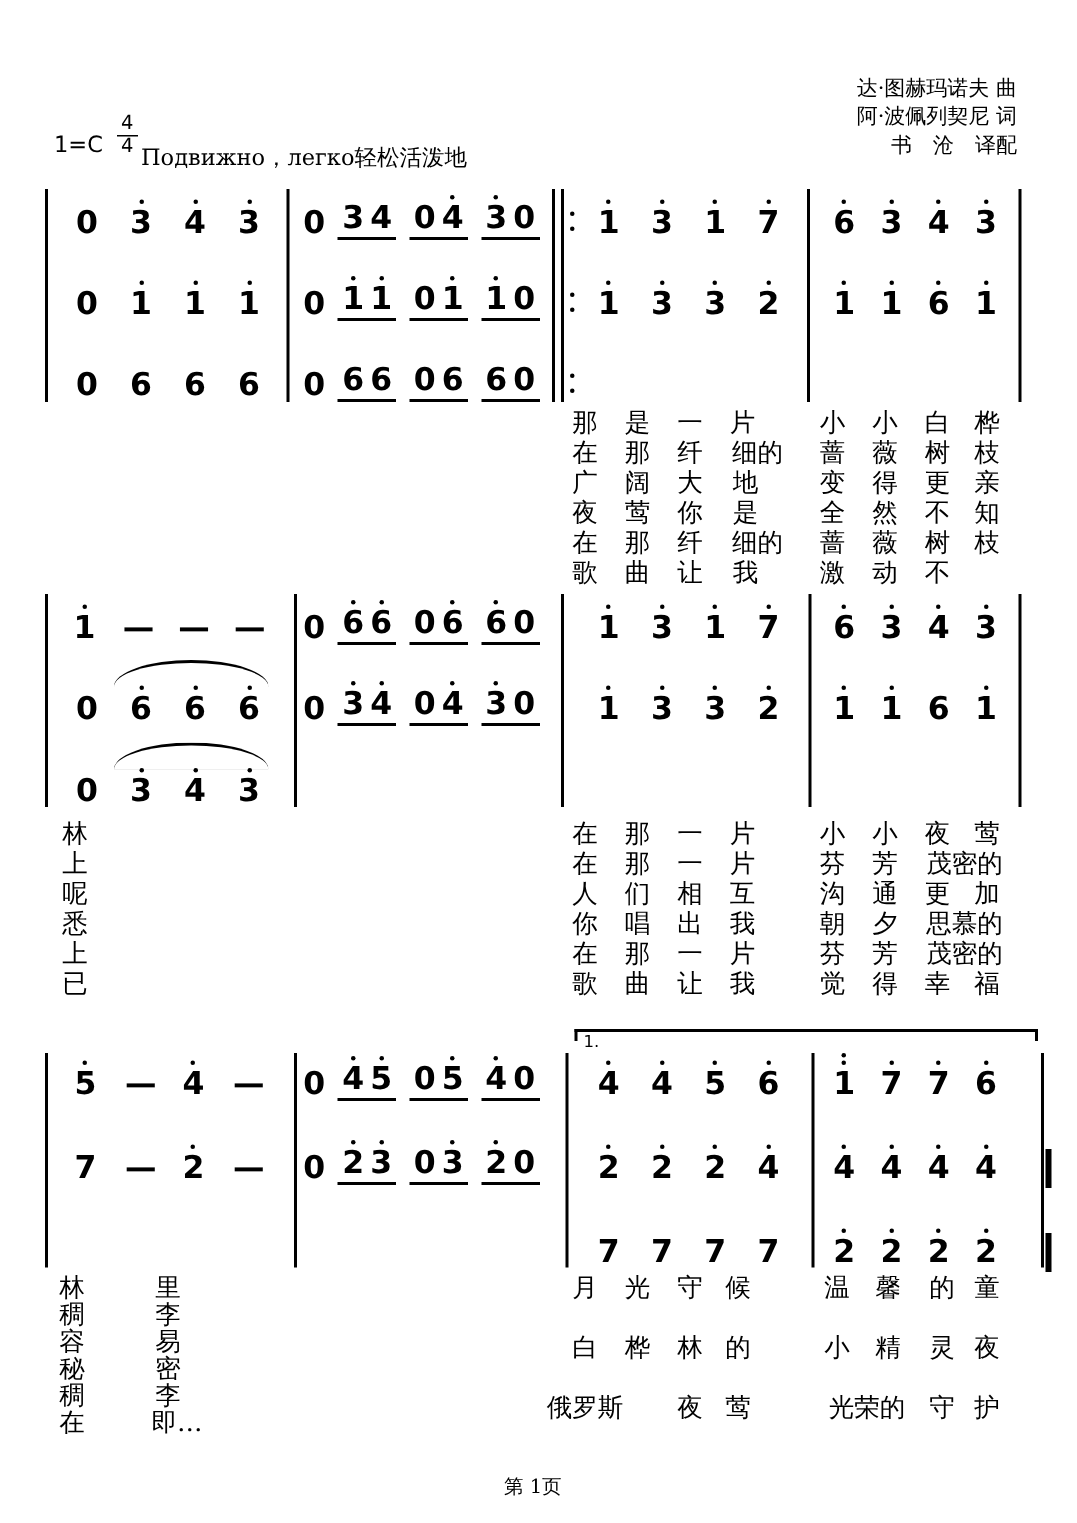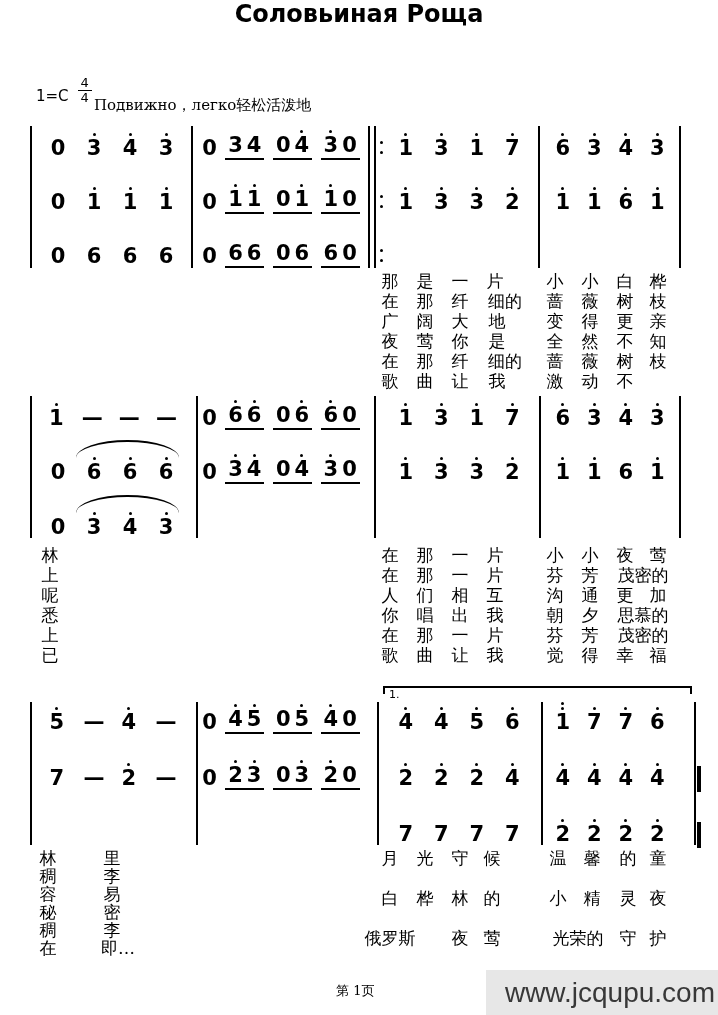--- a/index.html
+++ b/index.html
@@ -43,22 +43,26 @@
   
   .footer-page{position:absolute;left:336px;top:982px;font-size:13px;font-family:"DejaVu Serif",serif;}
   .watermark{position:absolute;right:0;bottom:0;width:232px;height:45px;background:#e7e7e7;
              display:flex;align-items:center;justify-content:flex-end;padding-right:3px;box-sizing:border-box;}
   .watermark span{color:#383838;font-size:28px;font-family:"Liberation Sans",sans-serif;}
 </style>
 </head>
 <body>
 
 <div class="page">
-  <h2 class="title-ru">Соловьиная Роща</h2>
 
+  <div class="credits">
+    <div>达·图赫玛诺夫 曲</div>
+    <div>阿·波佩列契尼 词</div>
+    <div>书　沧　译配</div>
+  </div>
 
   <div class="keysig">
     <span>1=C</span>
     <span class="frac">
       <span class="top">4</span>
       <span>4</span>
     </span>
   </div>
 
   <div class="tempo">Подвижно，легко轻松活泼地</div>
@@ -1251,16 +1255,13 @@
       <span class="lyr" style="left: 658px; top: 887px;">夜</span>
       <span class="lyr" style="left: 390px; top: 927px;">俄罗斯</span>
       <span class="lyr" style="left: 460px; top: 927px;">夜</span>
       <span class="lyr" style="left: 492px; top: 927px;">莺</span>
       <span class="lyr" style="left: 578px; top: 927px;">光荣的</span>
       <span class="lyr" style="left: 628px; top: 927px;">守</span>
       <span class="lyr" style="left: 658px; top: 927px;">护</span>
     </div>
 
   <div class="footer-page">第 1页</div>
-  <div class="watermark">
-    <span>www.jcqupu.com</span>
-  </div>
 </div>
 
 </body></html>

